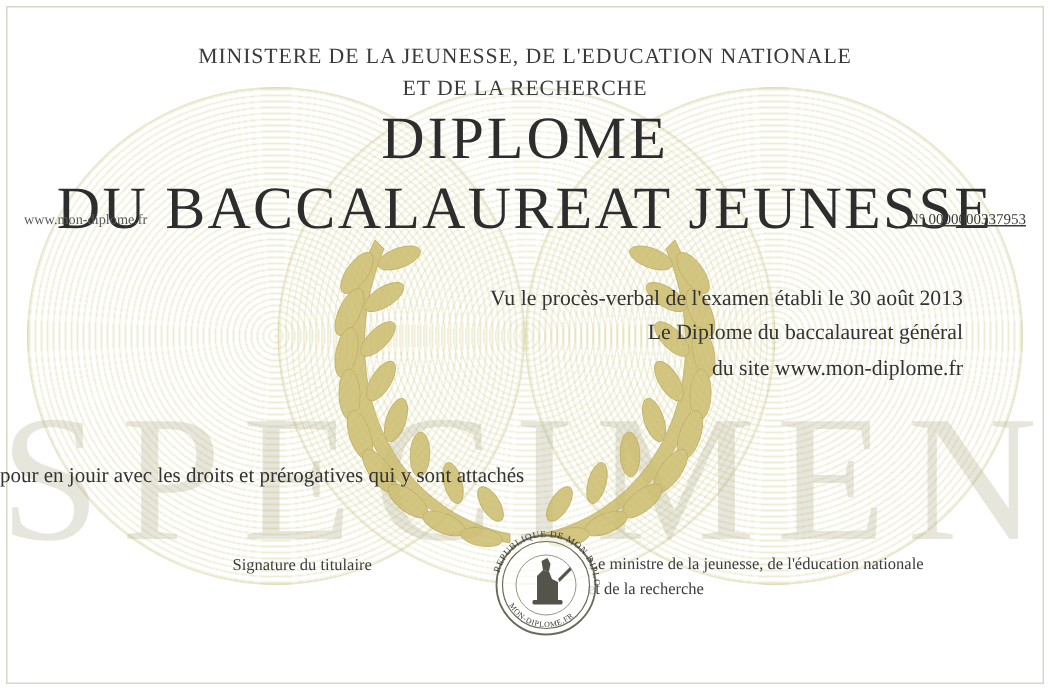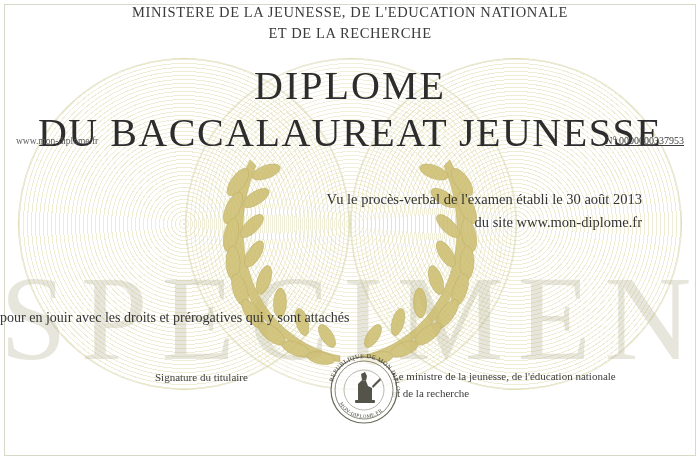--- a/index.html
+++ b/index.html
@@ -78,31 +78,30 @@
     opacity: 0.95;
   }
 
   .content {
     position: relative;
     z-index: 5;
   }
 
   .ministry {
     text-align: center;
-    padding-top: 2px;
+    padding-top: 28px;
     font-size: 14.5px;
     letter-spacing: 0.6px;
     line-height: 1.45;
     color: #3a3a3a;
   }
   .ministry .l2 { display: block; }
 
   .title-block {
     text-align: center;
-    margin-top: 20px;
   }
   .title-1 {
     font-size: 40px;
     letter-spacing: 2px;
     color: #2d2d2d;
     line-height: 1.1;
   }
   .title-2 {
     font-size: 40px;
     letter-spacing: 1.5px;
@@ -243,20 +242,21 @@
       <span class="l2">ET DE LA RECHERCHE</span>
     </div>
 
     <div class="title-block">
       <div class="title-1">DIPLOME</div>
       <div class="title-2">DU BACCALAUREAT JEUNESSE</div>
     </div>
 
     <div class="body-text">
       <div class="line">Vu le procès-verbal de l'examen établi le 30 août 2013</div>
+      <div class="line">Le Diplome du baccalaureat général</div>
       <div class="line">du site www.mon-diplome.fr</div>
     </div>
 
     <div class="purpose">pour en jouir avec les droits et prérogatives qui y sont attachés</div>
 
     <div class="sig-left">Signature du titulaire</div>
 
     <div class="sig-right">
       <div>Le ministre de la jeunesse, de l'éducation nationale</div>
       <div>et de la recherche</div>

